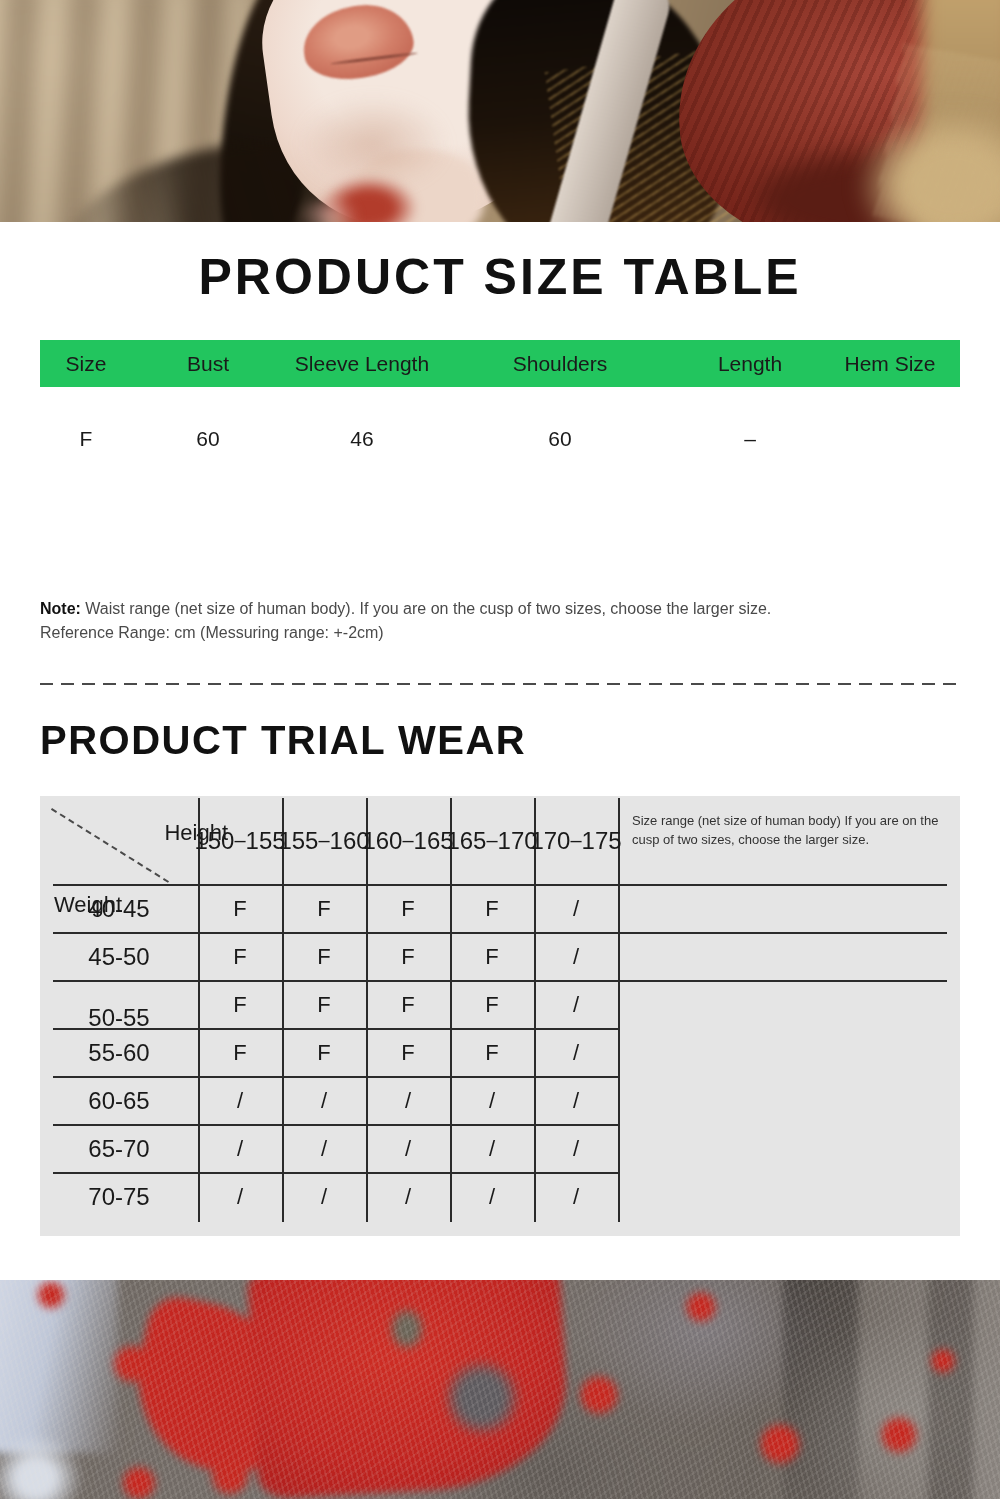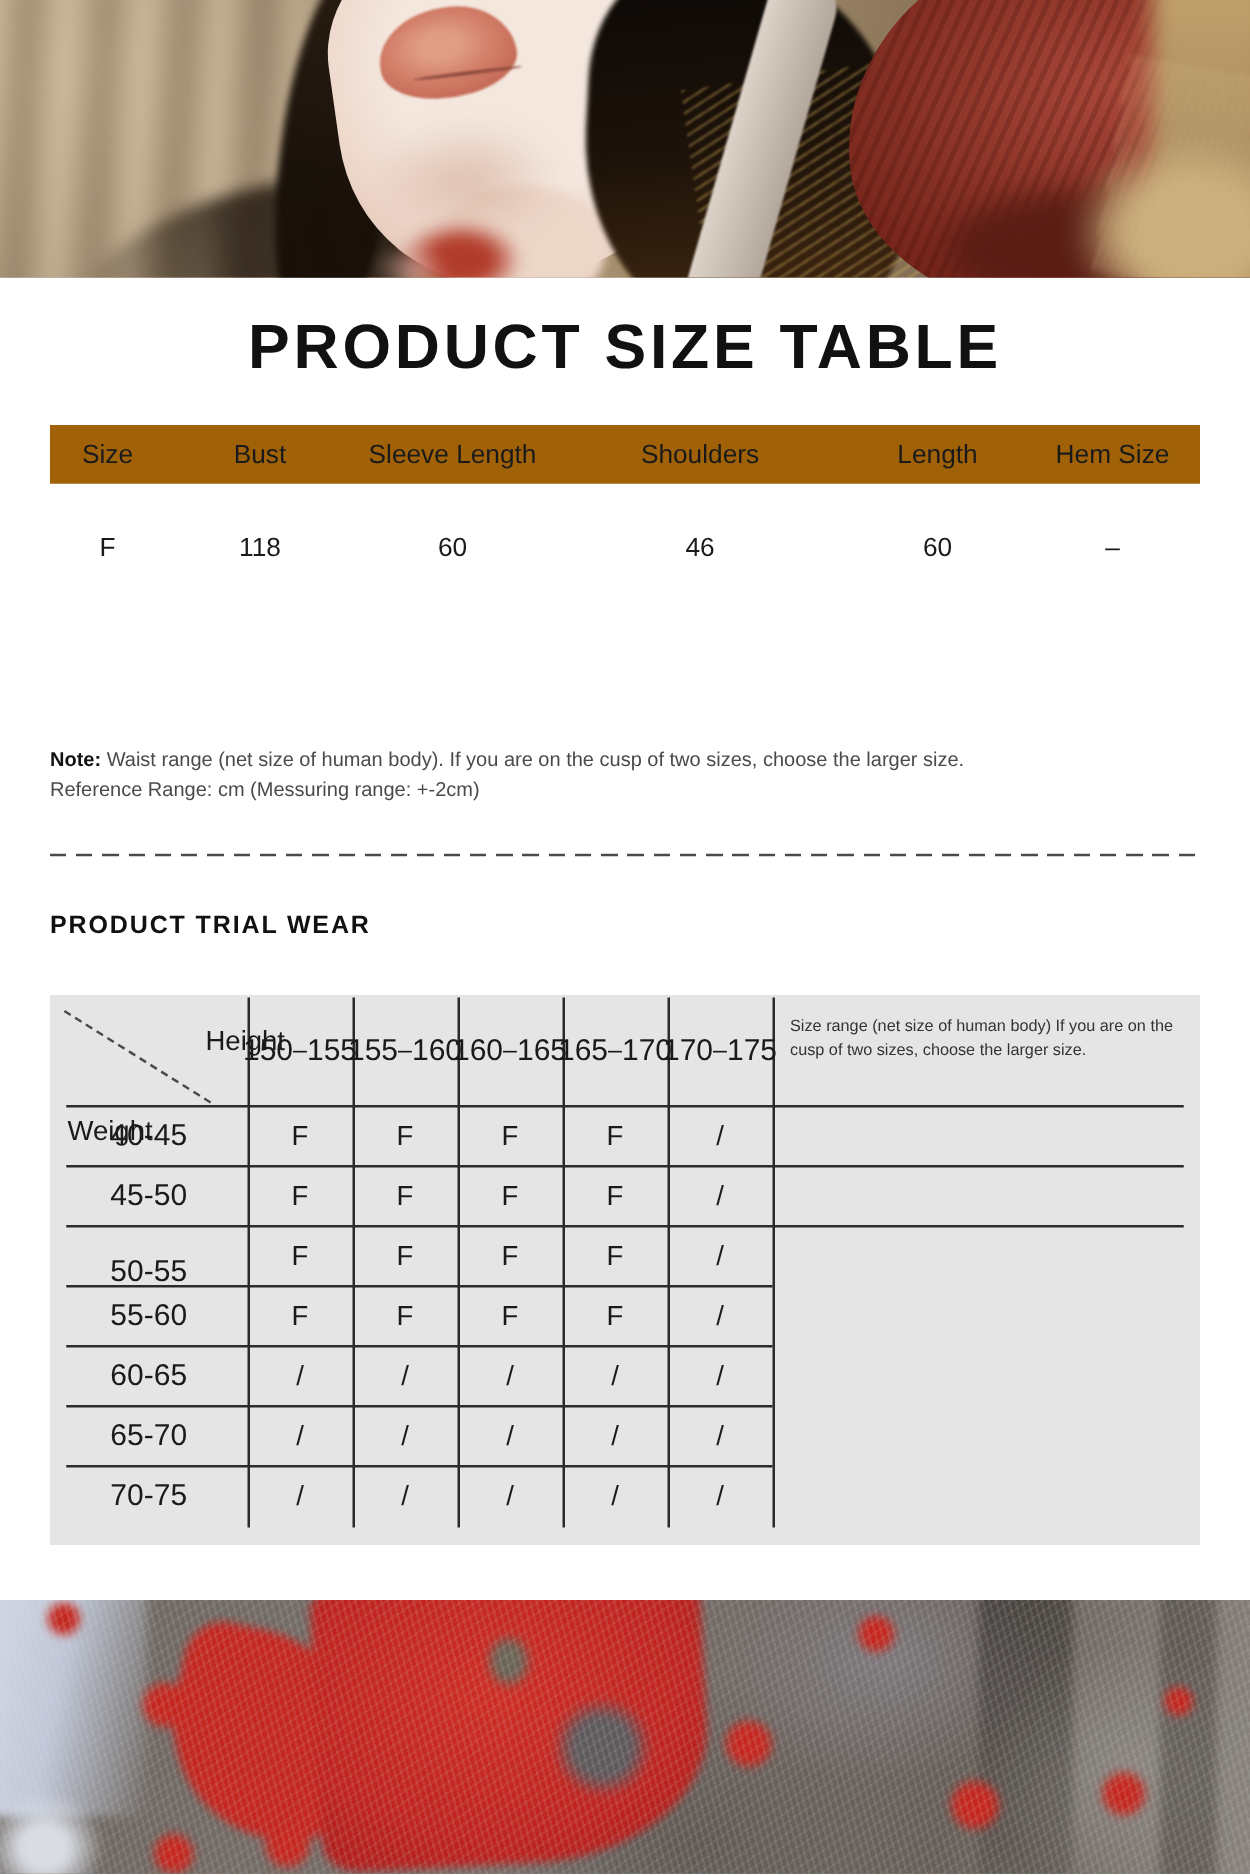--- a/index.html
+++ b/index.html
@@ -64,29 +64,29 @@
   .pt-scarf { left:320px; top:176px; width:98px; height:64px;
     background:radial-gradient(closest-side,#b23c2b 50%, rgba(178,60,43,0)); filter:blur(5px); }
   .pt-scarf-fuzz { left:298px; top:194px; width:62px; height:42px;
     background:radial-gradient(closest-side, rgba(216,164,154,.8), rgba(216,164,154,0)); filter:blur(5px); }
 
   
   .size-title { margin-top:30px; height:50px; line-height:50px; text-align:center;
     font-size:50px; font-weight:bold; letter-spacing:3px; color:#111; }
   .size-table { margin:38px 40px 0; }
   .st-row { display:grid; grid-template-columns:92px 152px 156px 240px 140px 140px; }
-  .st-head { background:#a16207; height:47px; }
+  .st-head { background:#22c55e; height:47px; }
   .st-cell { display:flex; align-items:center; justify-content:center; font-size:21px; color:#1a1a1a; }
   .st-vals { height:46px; margin-top:29px; }
   .notes { margin:135px 40px 0; font-size:16px; line-height:24px; color:#4a4a4a; }
   .notes .nb { font-weight:bold; color:#111; }
   .divider { margin:38px 40px 0; height:2px;
     background:repeating-linear-gradient(90deg,#4a4a4a 0 13px, rgba(0,0,0,0) 13px 21px); }
   .trial-title { margin:36px 0 4px 40px; height:38px; line-height:38px;
-    font-size:20px; font-weight:bold; letter-spacing:1.5px; color:#111; }
+    font-size:40px; font-weight:bold; letter-spacing:1.5px; color:#111; }
 
   
   .trial-table { position:relative; margin:37px 40px 0; width:920px; height:440px; background:#e5e5e5; }
   .trial-table .vl { position:absolute; top:2px; width:2px; height:424px; background:#2b2b2b; }
   .trial-table .hl { position:absolute; height:2px; background:#2b2b2b; }
   .hl-full { left:13px; width:894px; }
   .hl-part { left:13px; width:565px; }
   .corner-height { position:absolute; left:88px; top:24px; width:100px; text-align:right;
     font-size:22px; color:#1a1a1a; }
   .corner-weight { position:absolute; left:14px; top:52px; width:100px; text-align:left;
@@ -174,21 +174,20 @@
     <div class="st-row st-head" data-interactable="false">
       <div class="st-cell" data-interactable="false">Size</div>
       <div class="st-cell" data-interactable="false">Bust</div>
       <div class="st-cell" data-interactable="false">Sleeve Length</div>
       <div class="st-cell" data-interactable="false">Shoulders</div>
       <div class="st-cell" data-interactable="false">Length</div>
       <div class="st-cell" data-interactable="false">Hem Size</div>
     </div>
     <div class="st-row st-vals" data-interactable="false">
       <div class="st-cell" data-interactable="false">F</div>
-      <div class="st-cell" data-interactable="false">118</div>
       <div class="st-cell" data-interactable="false">60</div>
       <div class="st-cell" data-interactable="false">46</div>
       <div class="st-cell" data-interactable="false">60</div>
       <div class="st-cell" data-interactable="false">–</div>
     </div>
   </div>
 
   <div class="notes" data-interactable="false">
     <div data-interactable="false"><span class="nb" data-interactable="false">Note:</span><span data-interactable="false"> Waist range (net size of human body). If you are on the cusp of two sizes, choose the larger size.</span></div>
     <div data-interactable="false">Reference Range: cm (Messuring range: +-2cm)</div>

